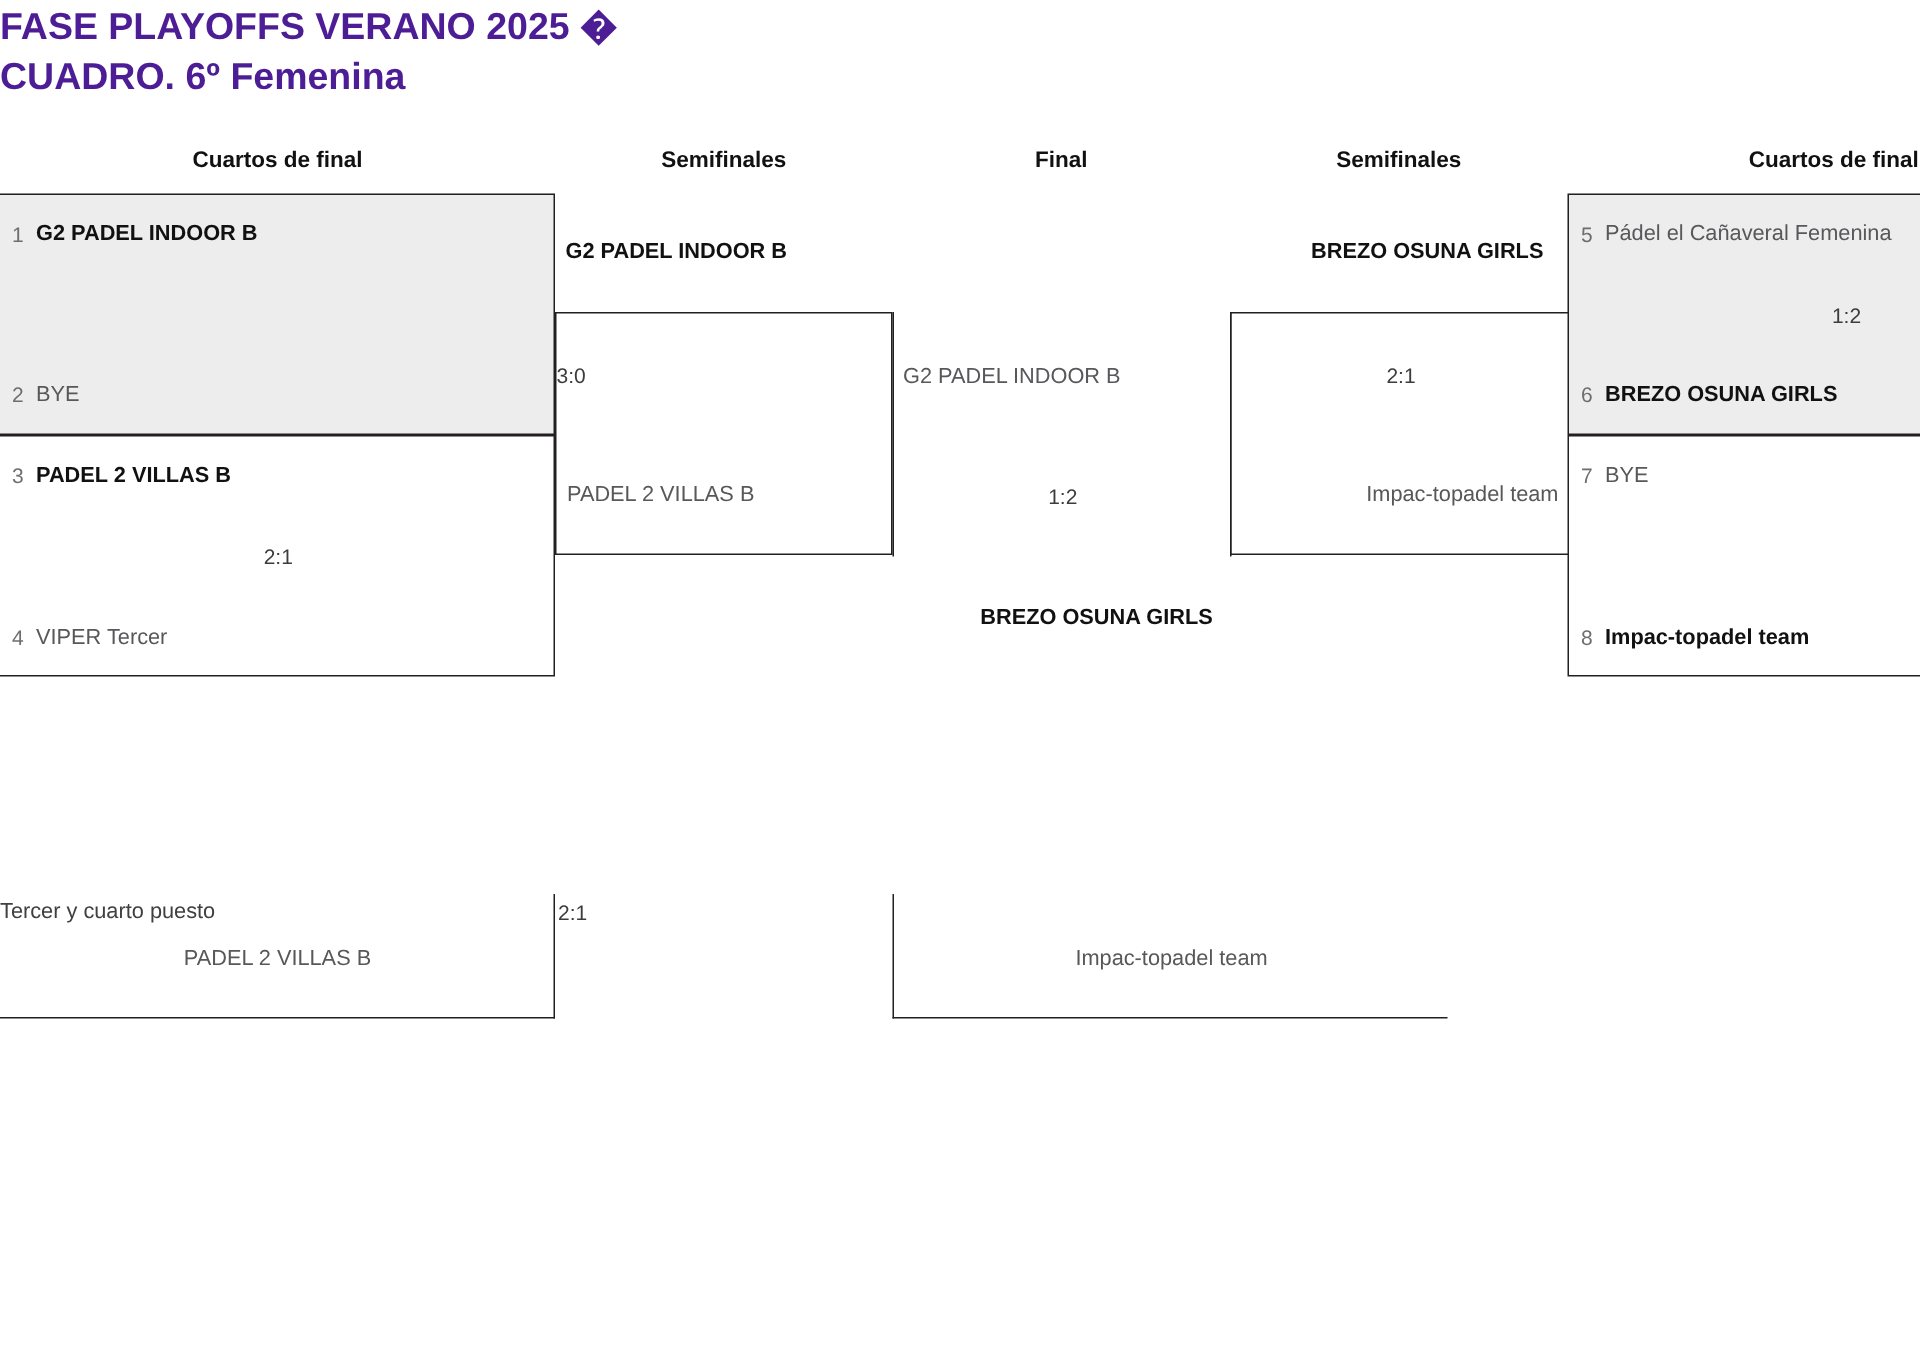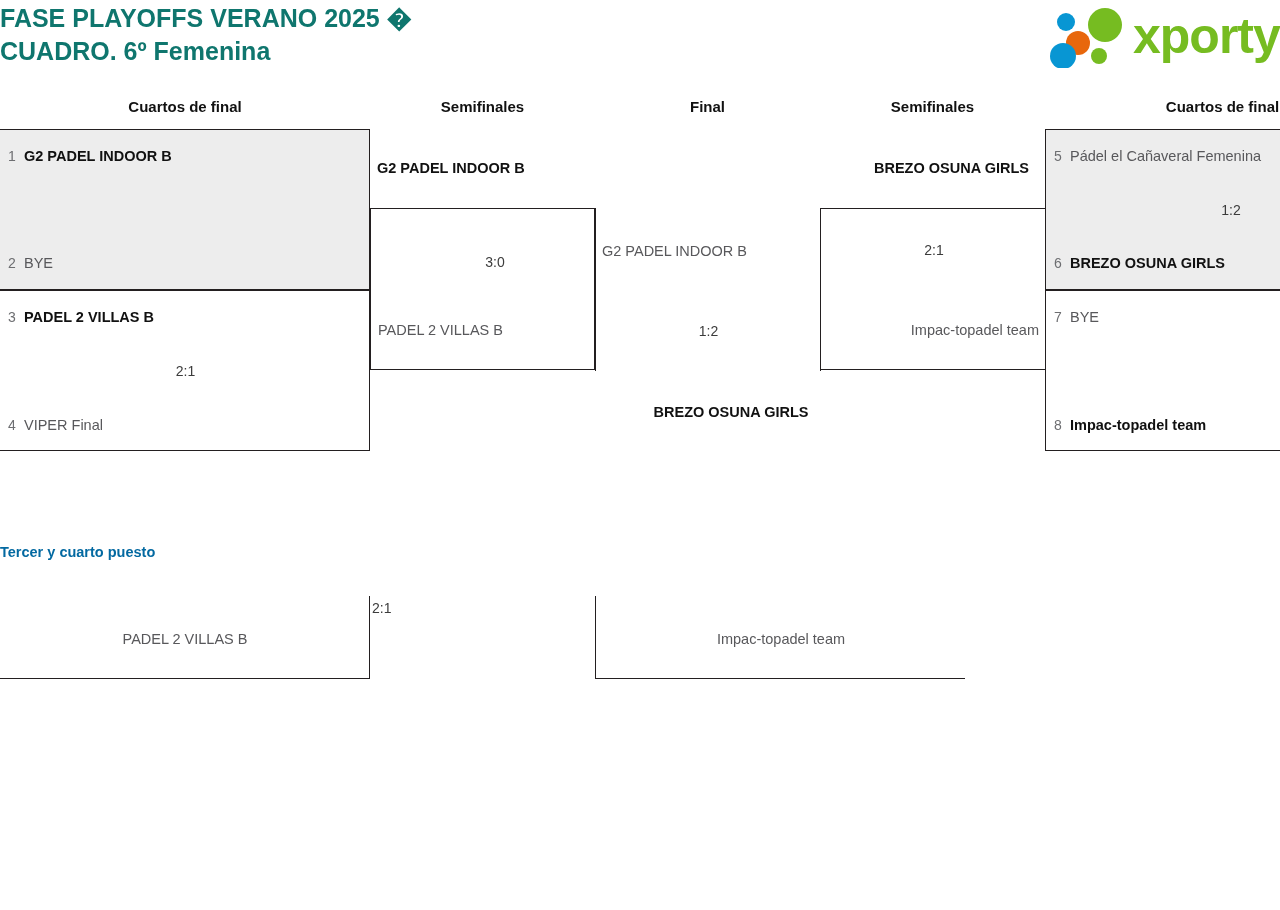--- a/index.html
+++ b/index.html
@@ -16,21 +16,21 @@
 
   
   .title {
     position: absolute;
     left: 0px; top: 2px;
     width: 820px;
     font-size: 25px;
     font-weight: bold;
     line-height: 33px;
     letter-spacing: 0px;
-    color: #0f766e;
+    color: #4c1d95;
     white-space: pre-line;
   }
   .logo {
     position: absolute;
     right: 4px; top: 4px;
     width: 235px; height: 66px;
   }
   .logo-dots { position: absolute; left: 8px; top: 4px; width: 84px; height: 60px; }
   .logo-word {
     position: absolute; left: 92px; top: 1px;
@@ -80,23 +80,23 @@
     position: absolute;
     font-size: 14px;
     line-height: 18px;
     color: #3c3c3c;
     white-space: nowrap;
   }
 
   
   .tp-title {
     position: absolute;
-    left: 0px; top: 544px;
-    font-size: 14.5px; font-weight: bold;
-    color: #0369a1; white-space: nowrap;
+    left: 0px; top: 600px;
+    font-size: 14.5px; font-weight: normal;
+    color: #404040; white-space: nowrap;
   }
   .tp-box-l {
     position: absolute;
     left: -1px; top: 596px; width: 371px; height: 83px;
     border-right: 1px solid #231f20;
     border-bottom: 1px solid #231f20;
   }
   .tp-box-r {
     position: absolute;
     left: 595px; top: 596px; width: 370px; height: 83px;
@@ -105,72 +105,62 @@
   }
 </style>
 </head>
 <body>
 
 <div id="root">
 
   <div class="title">FASE PLAYOFFS VERANO 2025 �
 CUADRO. 6º Femenina</div>
 
-  <div class="logo">
-    <svg class="logo-dots" viewBox="0 0 84 60">
-      <circle cx="17" cy="14" r="9" fill="#0896d3"></circle>
-      <circle cx="56" cy="17" r="17" fill="#76bc21"></circle>
-      <circle cx="29" cy="35" r="12" fill="#e8670c"></circle>
-      <circle cx="14" cy="48" r="13" fill="#0896d3"></circle>
-      <circle cx="50" cy="48" r="8" fill="#76bc21"></circle>
-    </svg>
-    <div class="logo-word">xporty</div>
-  </div>
 
   <div class="round-head" style="left:0px;   width:370px;">Cuartos de final</div>
   <div class="round-head" style="left:370px; width:225px;">Semifinales</div>
   <div class="round-head" style="left:595px; width:225px;text-align:center;">Final</div>
   <div class="round-head" style="left:820px; width:225px;">Semifinales</div>
   <div class="round-head" style="left:1045px;width:355px;">Cuartos de final</div>
 
   <div class="box bd grey" style="left:-1px; top:129px; width:371px; height:161px;">
     <span class="seed" style="left:8px;  top:17px;">1</span>
     <span class="team win" style="left:24px; top:17px;">G2 PADEL INDOOR B</span>
     <span class="score" style="left:0px; top:71px; width:371px; text-align:center;"></span>
     <span class="seed" style="left:8px;  top:124px;">2</span>
     <span class="team lose" style="left:24px; top:124px;">BYE</span>
   </div>
 
   <div class="box bd white" style="left:-1px; top:290px; width:371px; height:161px;">
     <span class="seed" style="left:8px;  top:17px;">3</span>
     <span class="team win" style="left:24px; top:17px;">PADEL 2 VILLAS B</span>
     <span class="score" style="left:0px; top:71px; width:371px; text-align:center;">2:1</span>
     <span class="seed" style="left:8px;  top:125px;">4</span>
-    <span class="team lose" style="left:24px; top:125px;">VIPER Final</span>
+    <span class="team lose" style="left:24px; top:125px;">VIPER Tercer</span>
   </div>
 
   <div class="box bd grey" style="left:1045px; top:129px; width:300px; height:161px;">
     <span class="seed" style="left:8px;  top:17px;">5</span>
     <span class="team lose" style="left:24px; top:17px;">Pádel el Cañaveral Femenina</span>
     <span class="score" style="left:0px; top:71px; width:370px; text-align:center;">1:2</span>
     <span class="seed" style="left:8px;  top:124px;">6</span>
     <span class="team win" style="left:24px; top:124px;">BREZO OSUNA GIRLS</span>
   </div>
 
   <div class="box bd white" style="left:1045px; top:290px; width:300px; height:161px;">
     <span class="seed" style="left:8px;  top:17px;">7</span>
     <span class="team lose" style="left:24px; top:17px;">BYE</span>
     <span class="score" style="left:0px; top:71px; width:370px; text-align:center;"></span>
     <span class="seed" style="left:8px;  top:125px;">8</span>
     <span class="team win" style="left:24px; top:125px;">Impac-topadel team</span>
   </div>
 
   <div class="team win" style="left:377px; top:159px;">G2 PADEL INDOOR B</div>
   <div class="box bd white" style="left:370px; top:208px; width:225px; height:162px;">
-    <span class="score" style="left:0px; top:44px; width:248px; text-align:center;">3:0</span>
+    <span class="score" style="left:0px; top:32px; width:248px; text-align:left;">3:0</span>
     <span class="team lose" style="left:7px; top:112px;">PADEL 2 VILLAS B</span>
   </div>
 
   <div class="team win" style="left:874px; top:159px;">BREZO OSUNA GIRLS</div>
   <div class="box bd white" style="left:820px; top:208px; width:226px; height:162px;">
     <span class="score" style="left:0px; top:32px; width:226px; text-align:center;">2:1</span>
     <span class="team lose" style="left:0px; top:112px; width:218px; text-align:right;">Impac-topadel team</span>
   </div>
 
   <div class="vstub" style="left:595px; top:208px; height:163px;"></div>

